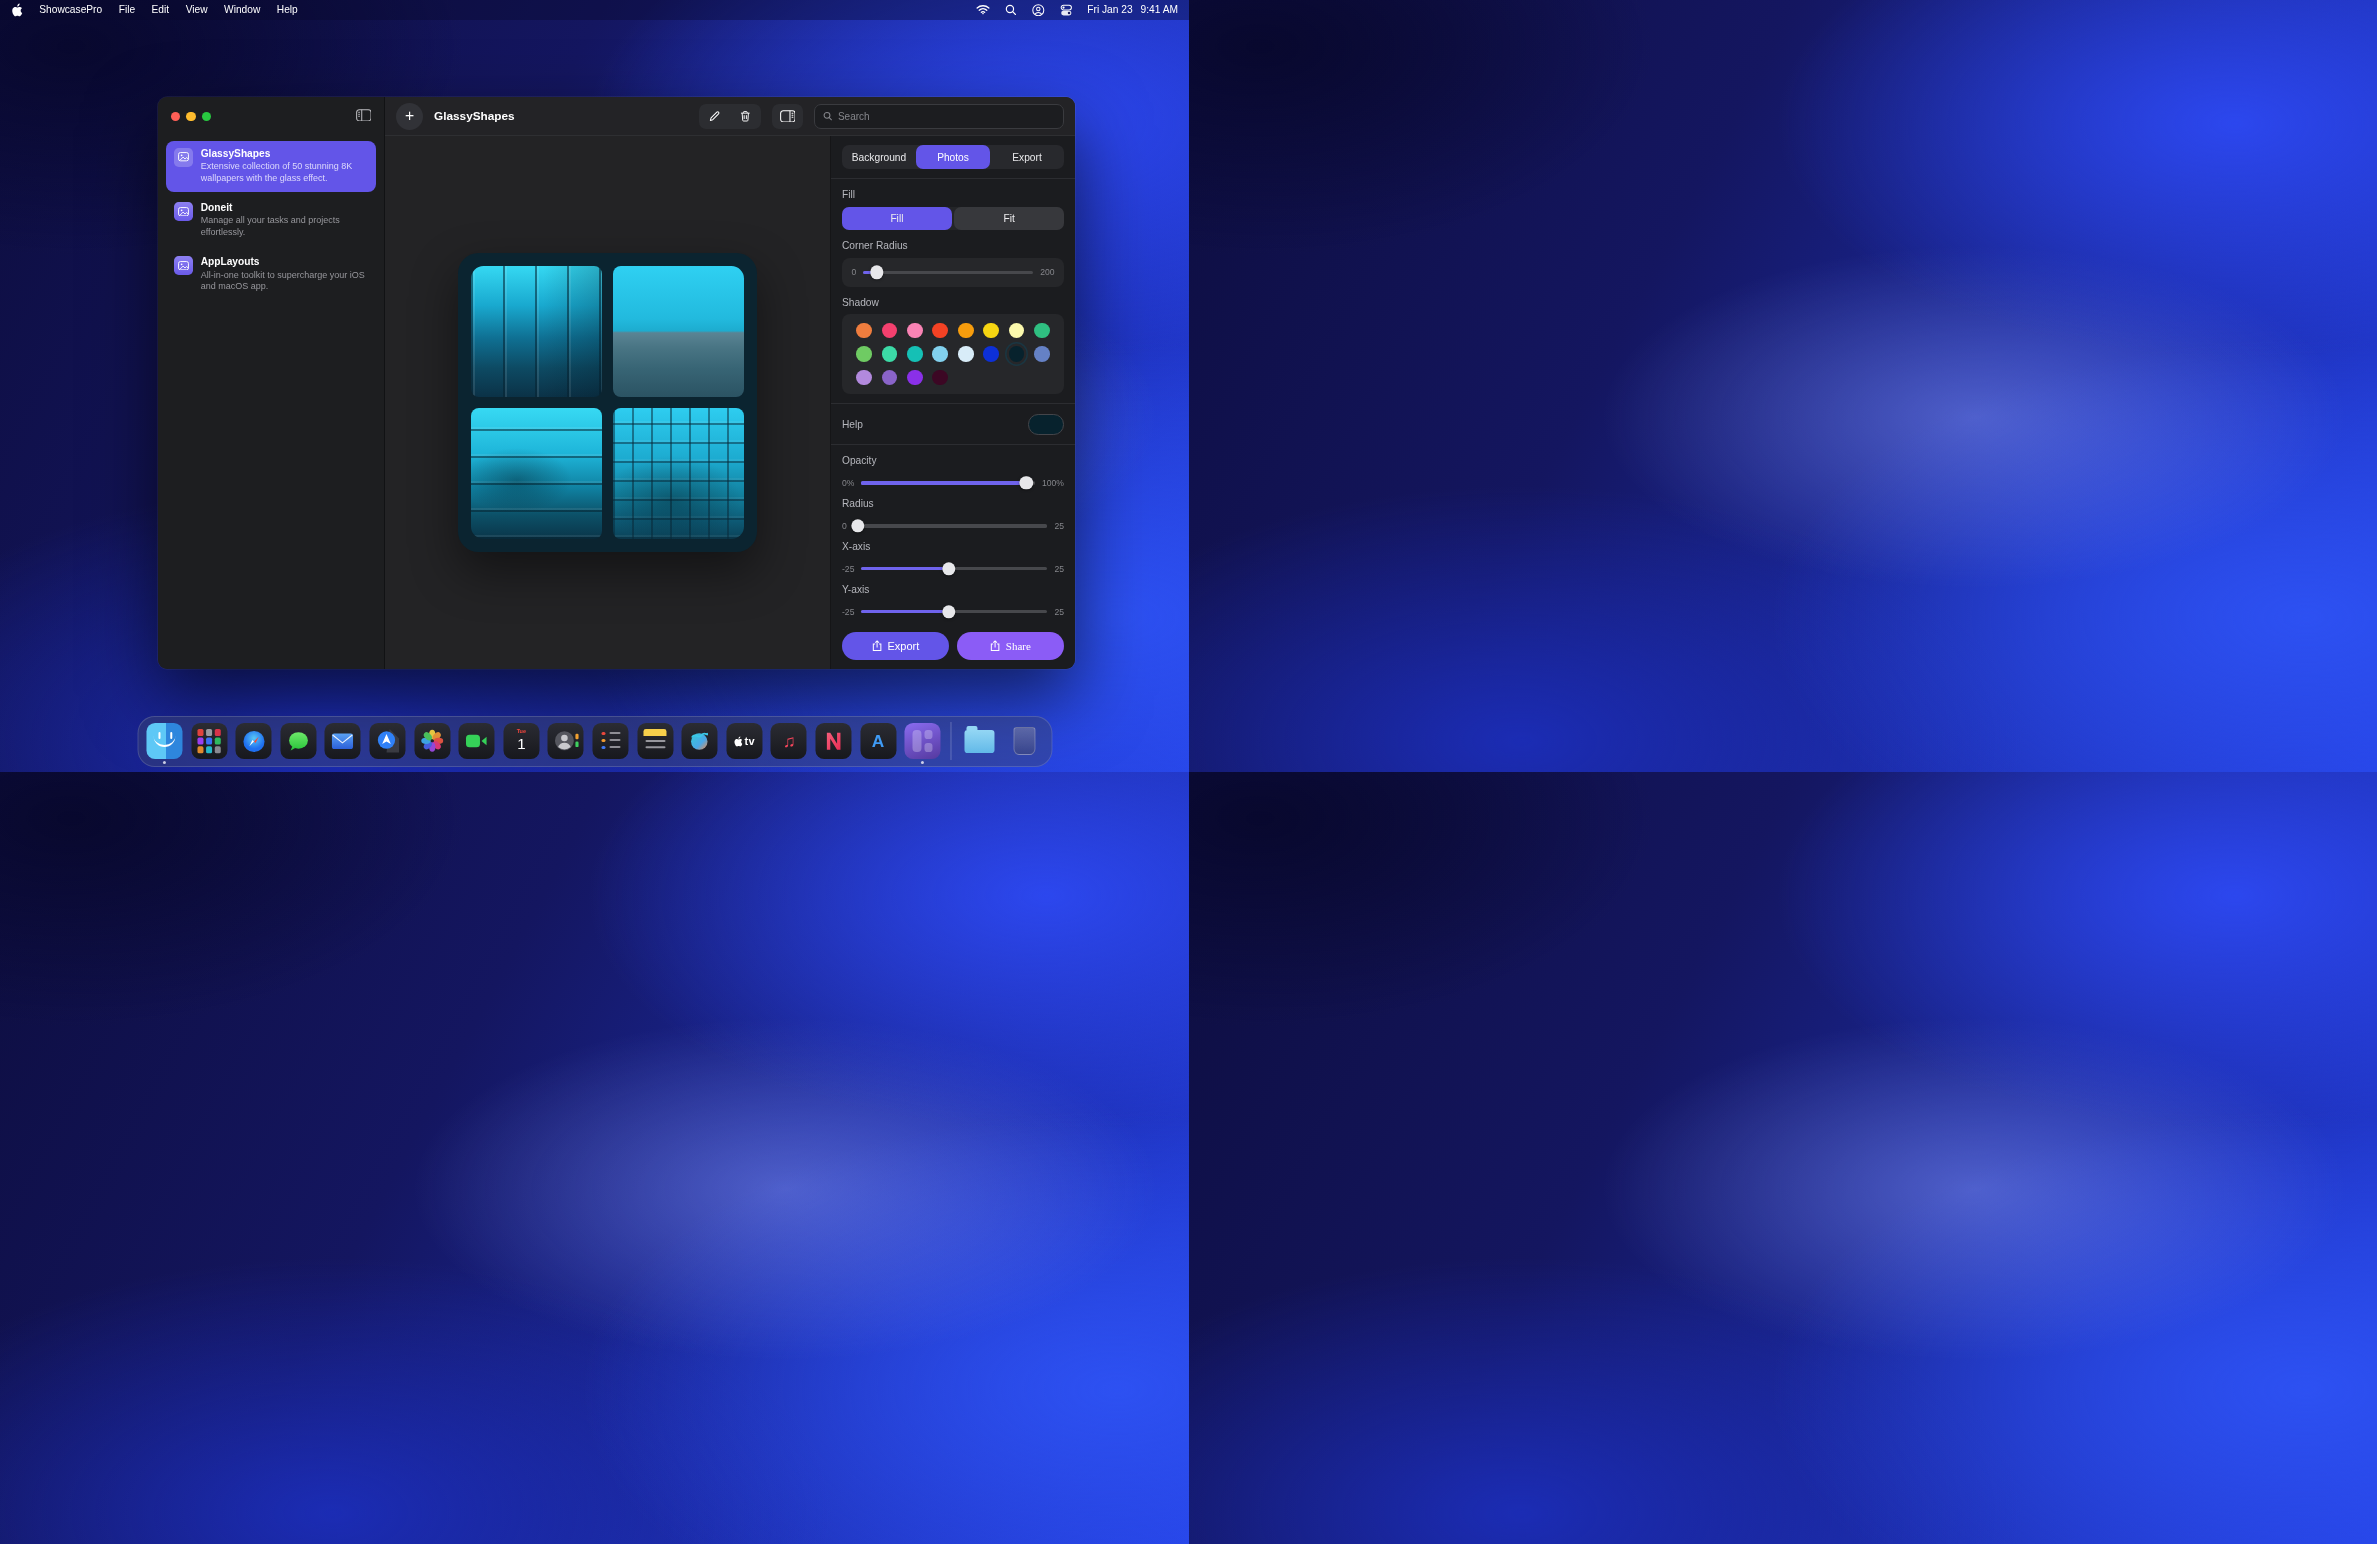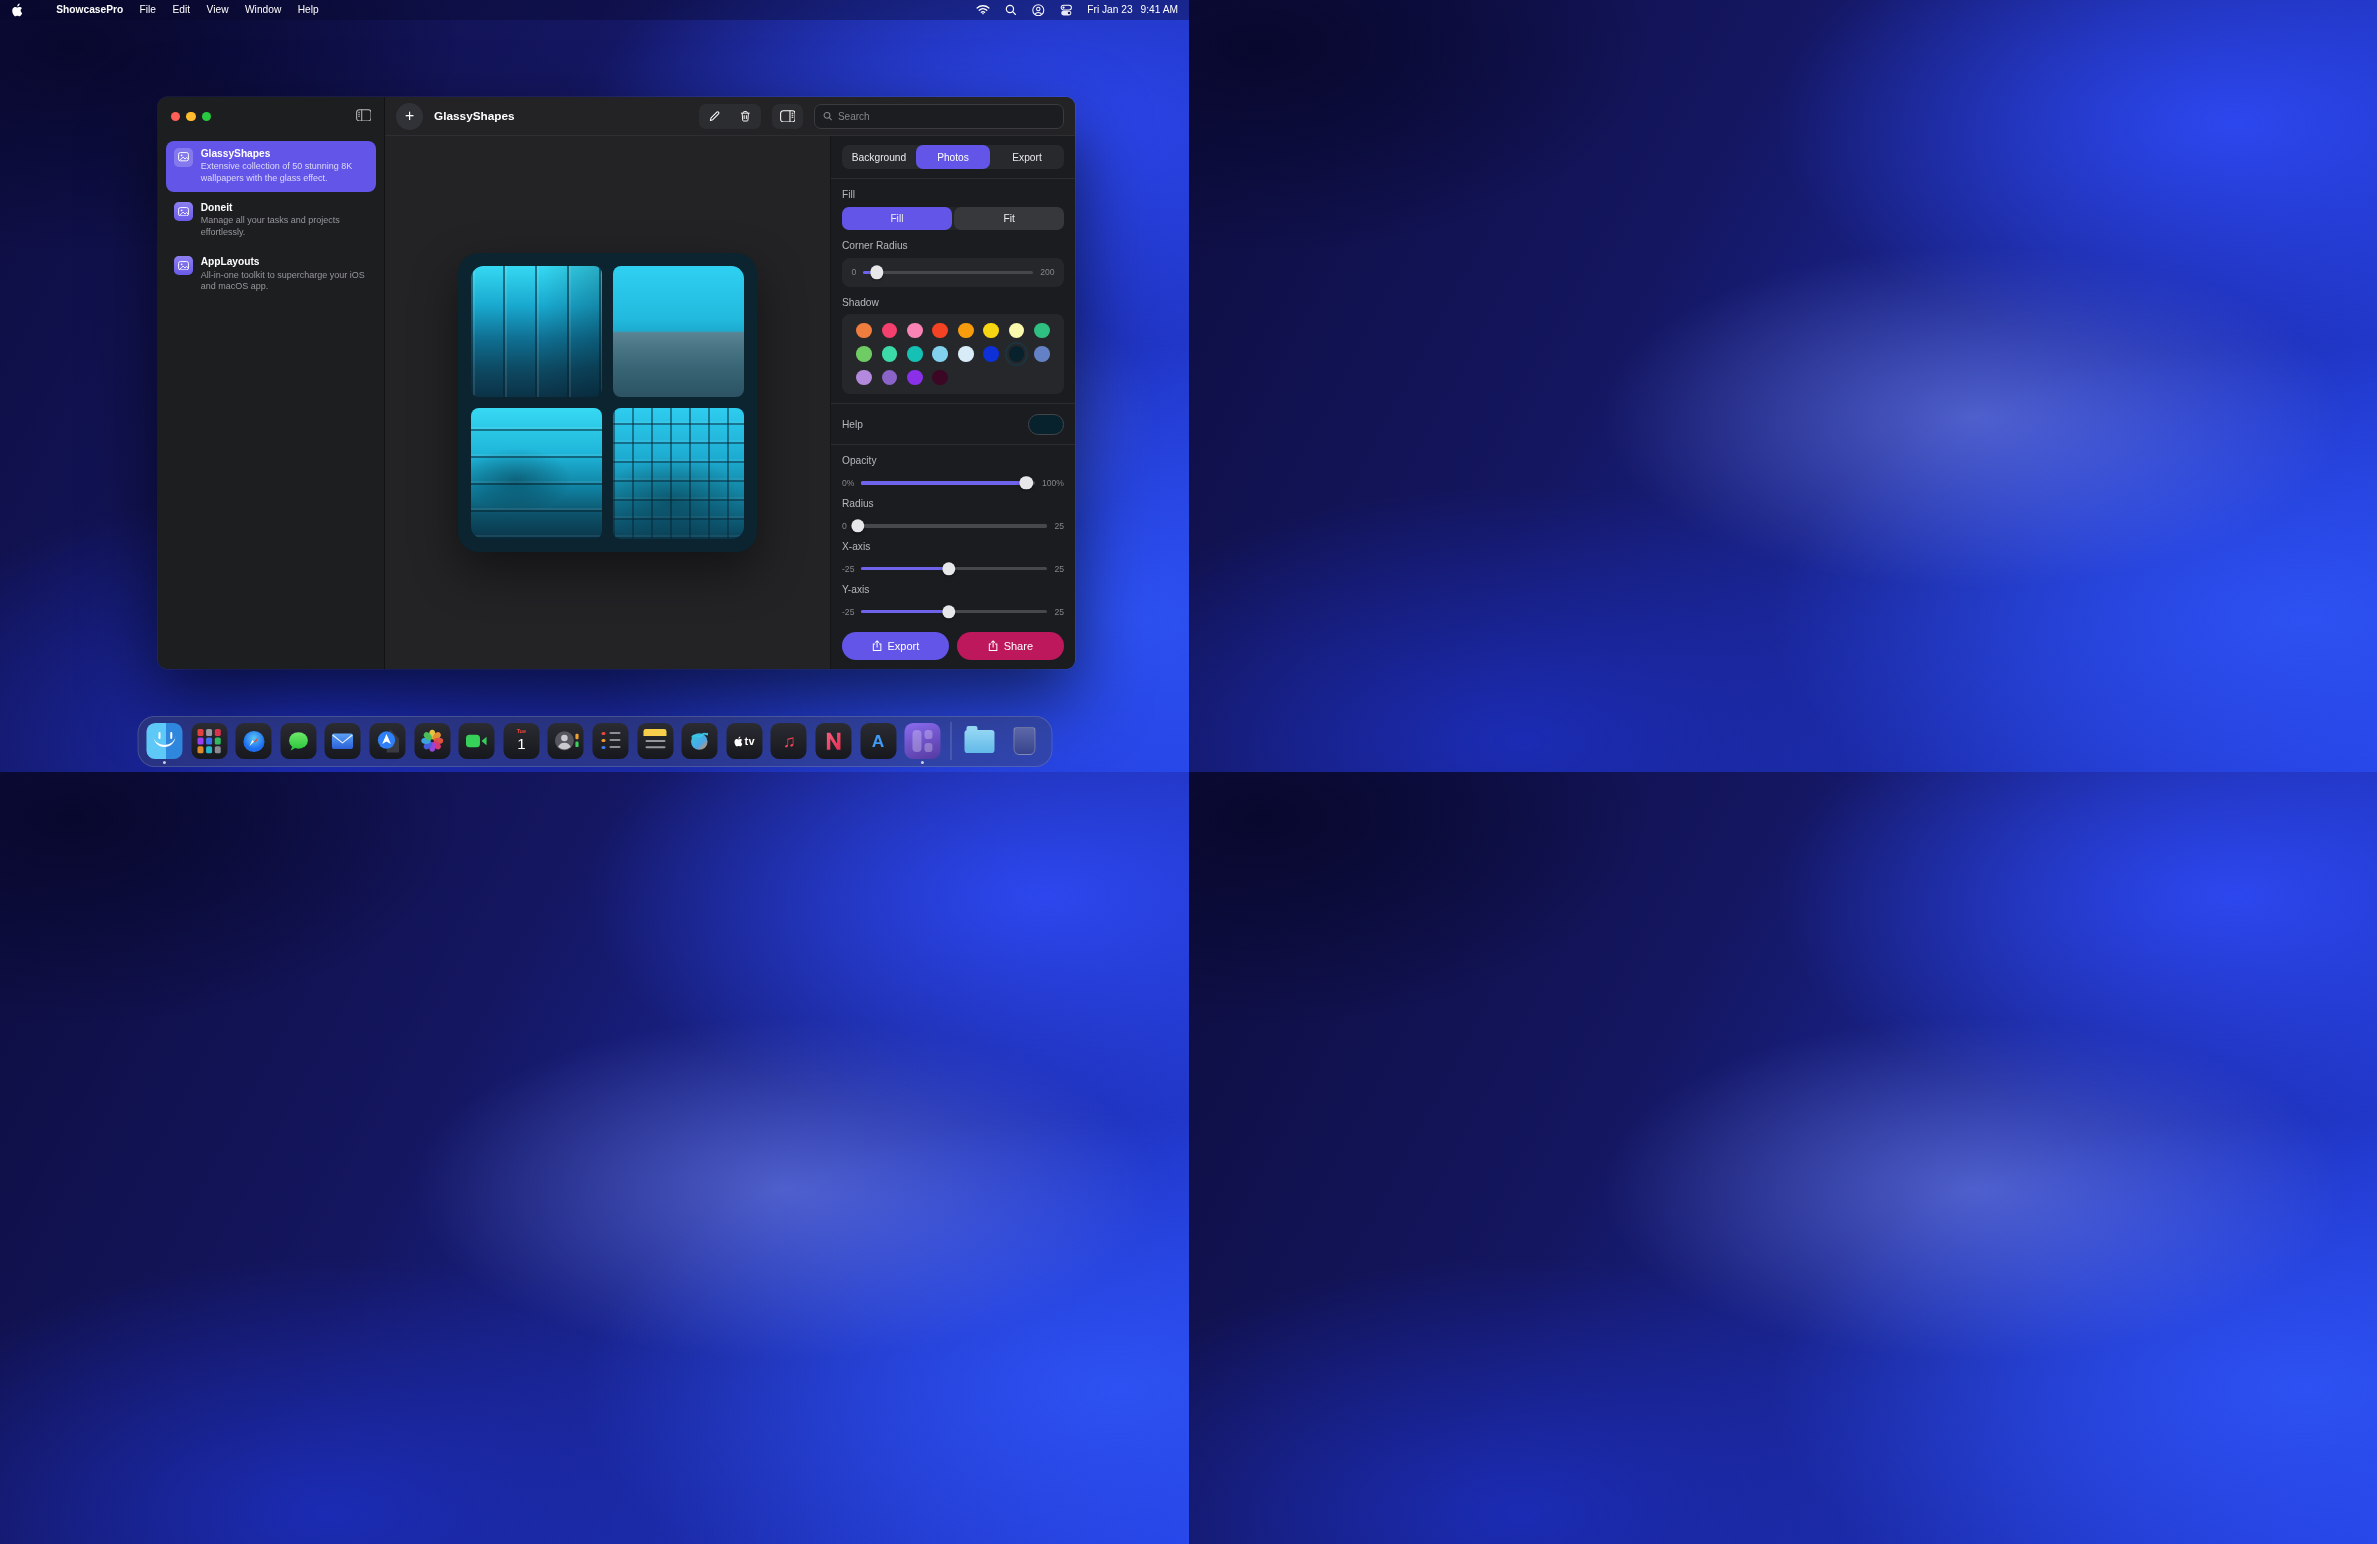--- a/index.html
+++ b/index.html
@@ -18,21 +18,21 @@
     color:#fff;
   }
 
   
   .menubar { position:absolute; top:0; left:0; right:0; height:19.7px;
     background:rgba(8,8,42,0.38); display:flex; align-items:center;
     padding:0 11px; font-size:10.2px; color:#fff; }
   .menubar .left,.menubar .right { display:flex; align-items:center; }
   .menubar .left { gap:16.5px; }
   .menubar .right { margin-left:auto; gap:15px; }
-  .mb-app { font-weight:700;margin-left:17px; }
+  .mb-app { font-weight:400; }
   .mb-item { font-weight:400; }
   .mb-time-group { display:flex; gap:8px; }
   .mi svg { display:block; }
 
   
   .window { position:absolute; left:158px; top:97px; width:917px; height:572px;
     border-radius:9.4px; overflow:hidden; display:flex;
     box-shadow:0 27.5px 71px rgba(0,0,0,0.60), 0 0 0 0.8px rgba(255,255,255,0.09);
     background:#232326; }
 
@@ -126,21 +126,21 @@
   .swatch.selected { box-shadow:0 0 0 2.4px #26272a, 0 0 0 3.9px #1a3642; }
   .color-row { display:flex; align-items:center; margin-top:10.2px; flex-shrink:0; }
   .color-label { font-size:10.2px; color:#b6b7bd; }
   .color-well { margin-left:auto; width:36px; height:20.4px; border-radius:10.2px;
     border:1.6px solid #44454a; }
   .plain-slider { margin-top:5.5px; }
   .actions { margin-top:auto; display:flex; gap:7.9px; padding-top:9.4px; flex-shrink:0; }
   .act-btn { flex:1; height:28px; border-radius:14px; display:flex; align-items:center;
     justify-content:center; gap:5.5px; font-size:11px; color:#fff; border:none; font-family:inherit; }
   .act-export { background:#6355e8; }
-  .act-share { background:#be185d; }
+  .act-share { background:#8b5cf6;font-family:Liberation Serif, serif; }
 
   
   .dock { position:absolute; bottom:5.5px; left:50%; transform:translateX(-50%);
     background:rgba(62,70,112,0.45); border:0.8px solid rgba(255,255,255,0.15);
     border-radius:17.3px; padding:5.5px 8.6px; display:flex; align-items:center; gap:8.6px; }
   .di { position:relative; width:36px; height:36px; border-radius:8.6px;
     background:linear-gradient(180deg,#2b2c33,#17181d);
     display:flex; align-items:center; justify-content:center; flex-shrink:0; }
   .di.running::after { content:""; position:absolute; bottom:-4.7px; left:50%; transform:translateX(-50%);
     width:3.1px; height:3.1px; border-radius:50%; background:rgba(230,230,245,0.85); }

